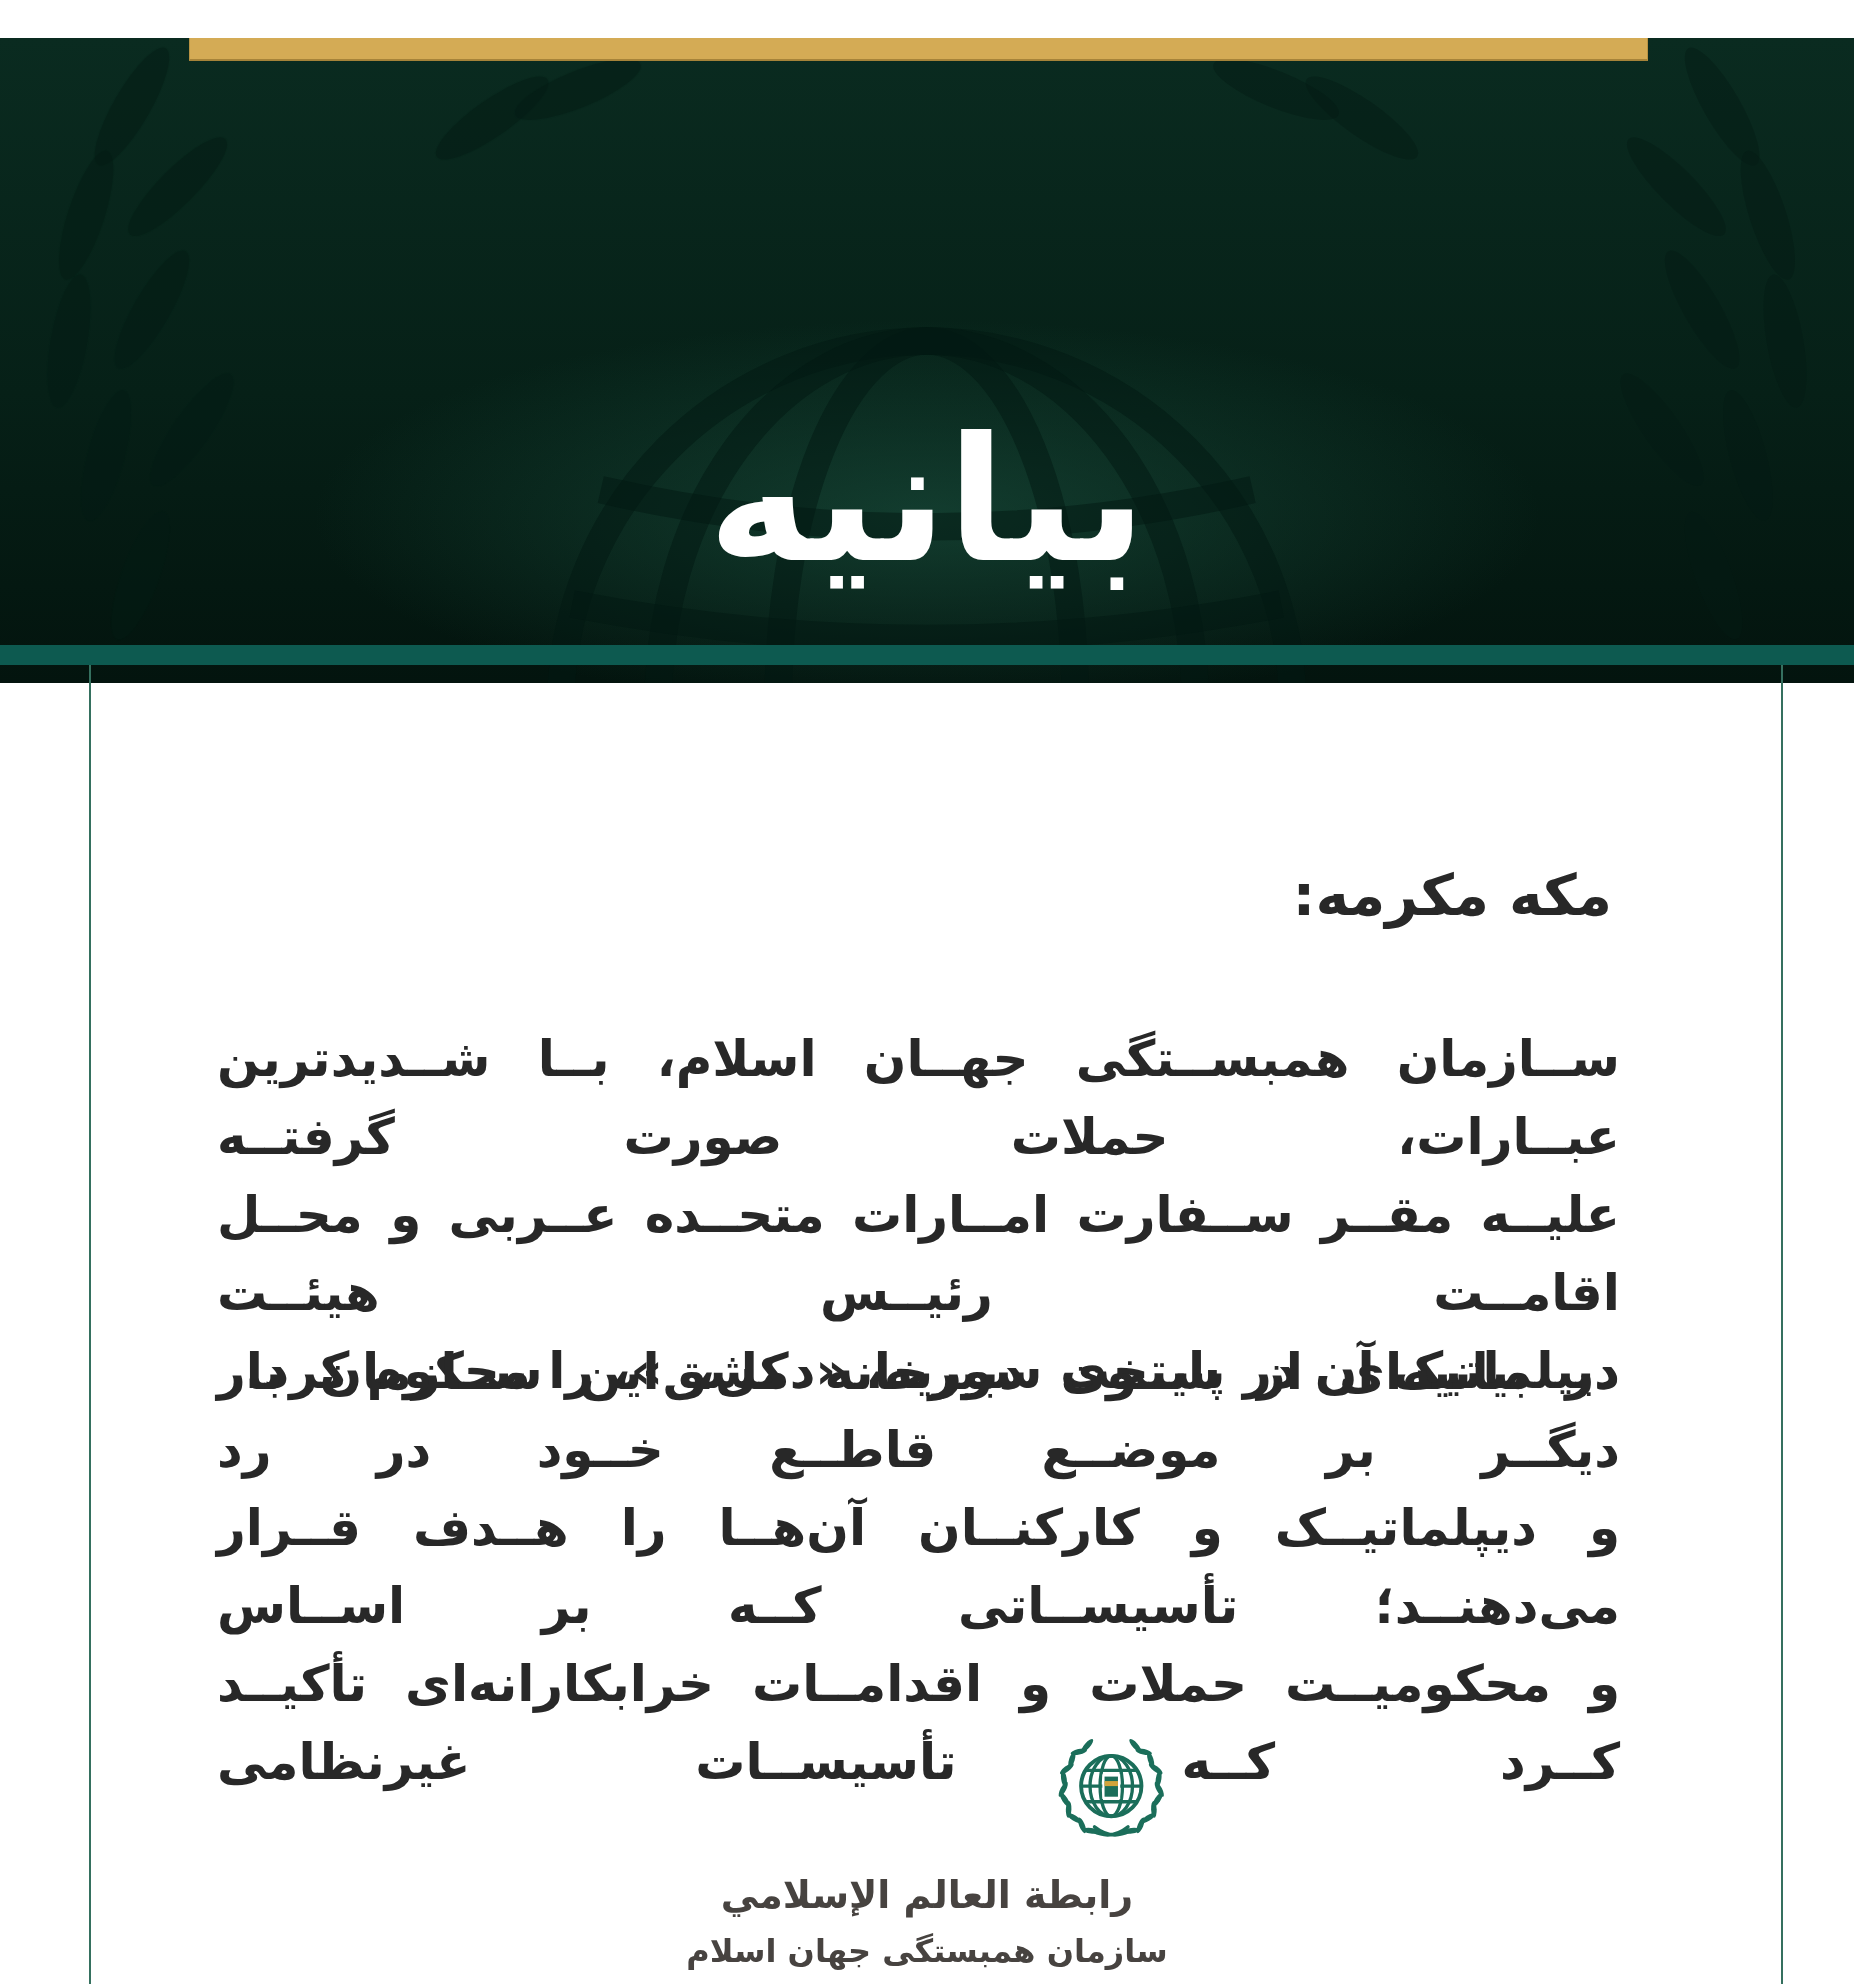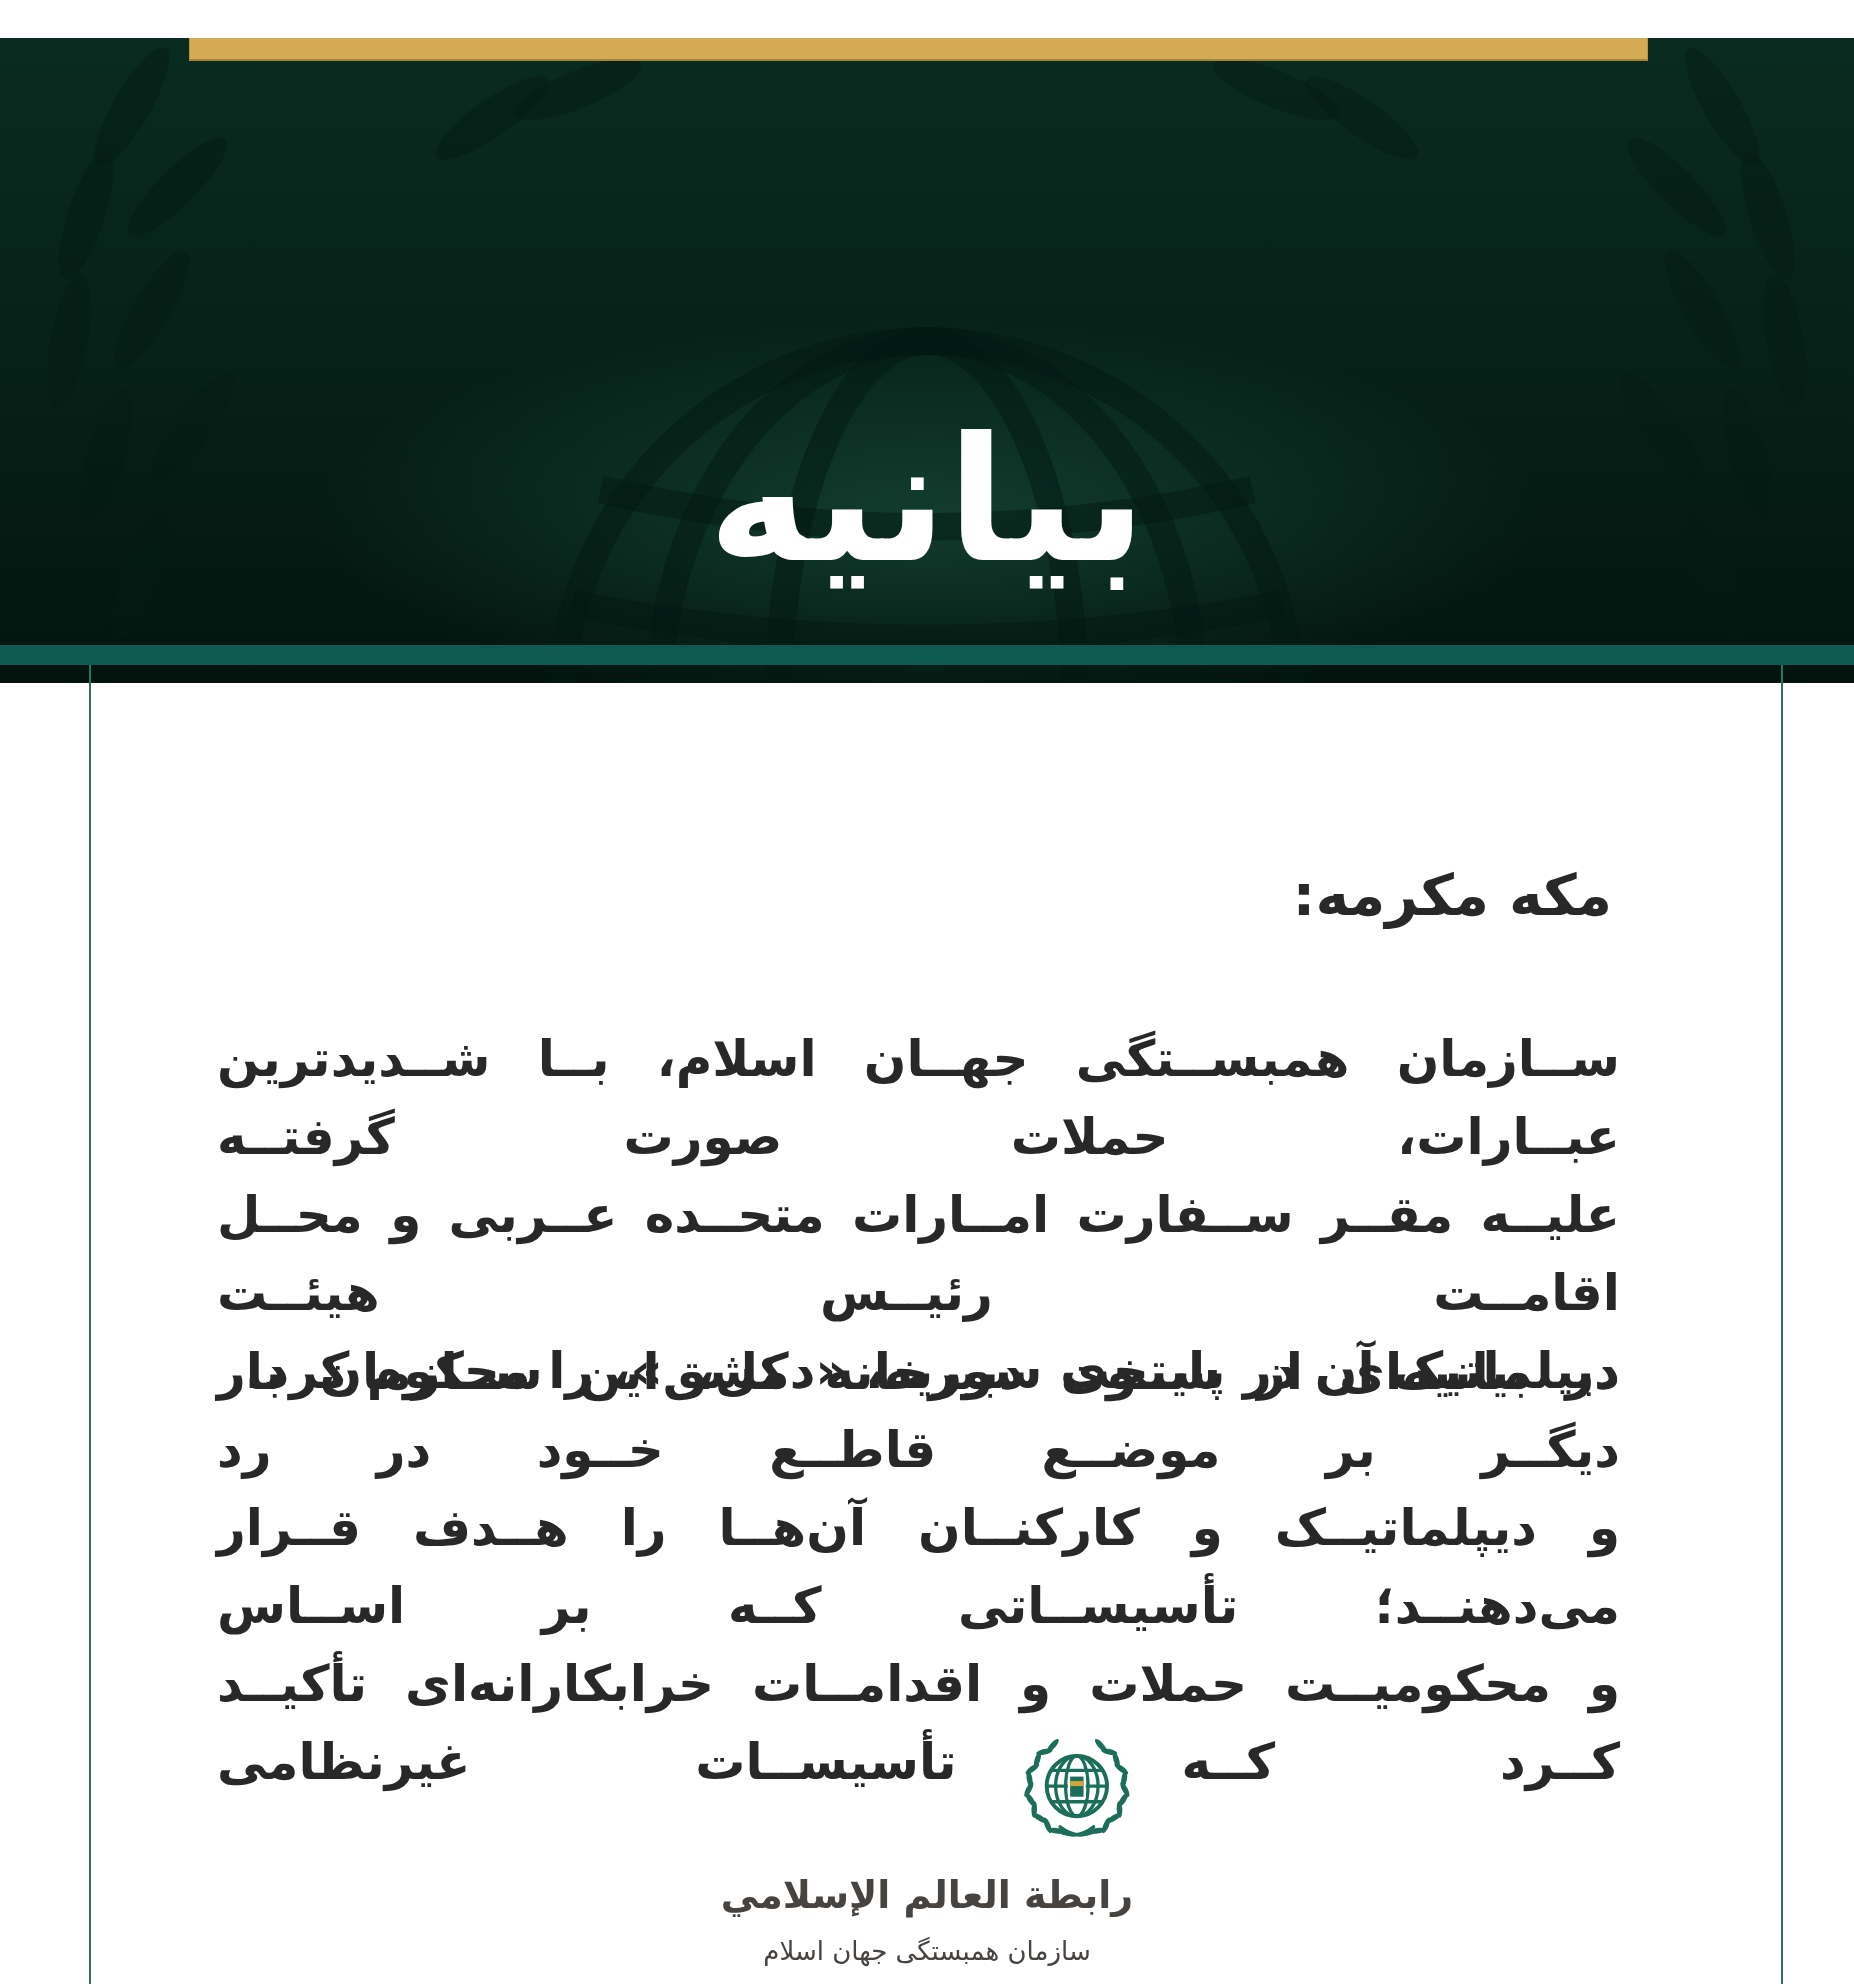--- a/index.html
+++ b/index.html
@@ -43,21 +43,21 @@
   .line-last{text-align:right;text-align-last:right;}
 
   
   .logo-block{position:absolute;left:50%;top:1733px;transform:translateX(-50%);
               display:flex;flex-direction:column;align-items:flex-start;gap:10.3px;
               color:var(--logo-text,#474340);}
   .emblem{width:112px;height:114px;flex:0 0 auto;}
   .logo-text{display:flex;flex-direction:column;align-items:center;}
   .logo-arabic{font-size:38px;line-height:77px;font-weight:bold;white-space:nowrap;
                text-align:center;}
-  .logo-persian{font-size:26px;line-height:35px;font-weight:normal;white-space:nowrap;
+  .logo-persian{font-size:32px;line-height:35px;font-weight:bold;white-space:nowrap;
                 text-align:center;}
 </style>
 </head>
 <body>
 
 <div class="page">
 
   <header class="hero">
     <svg class="pattern" width="1854" height="645" viewBox="0 0 3241 1128">
 

